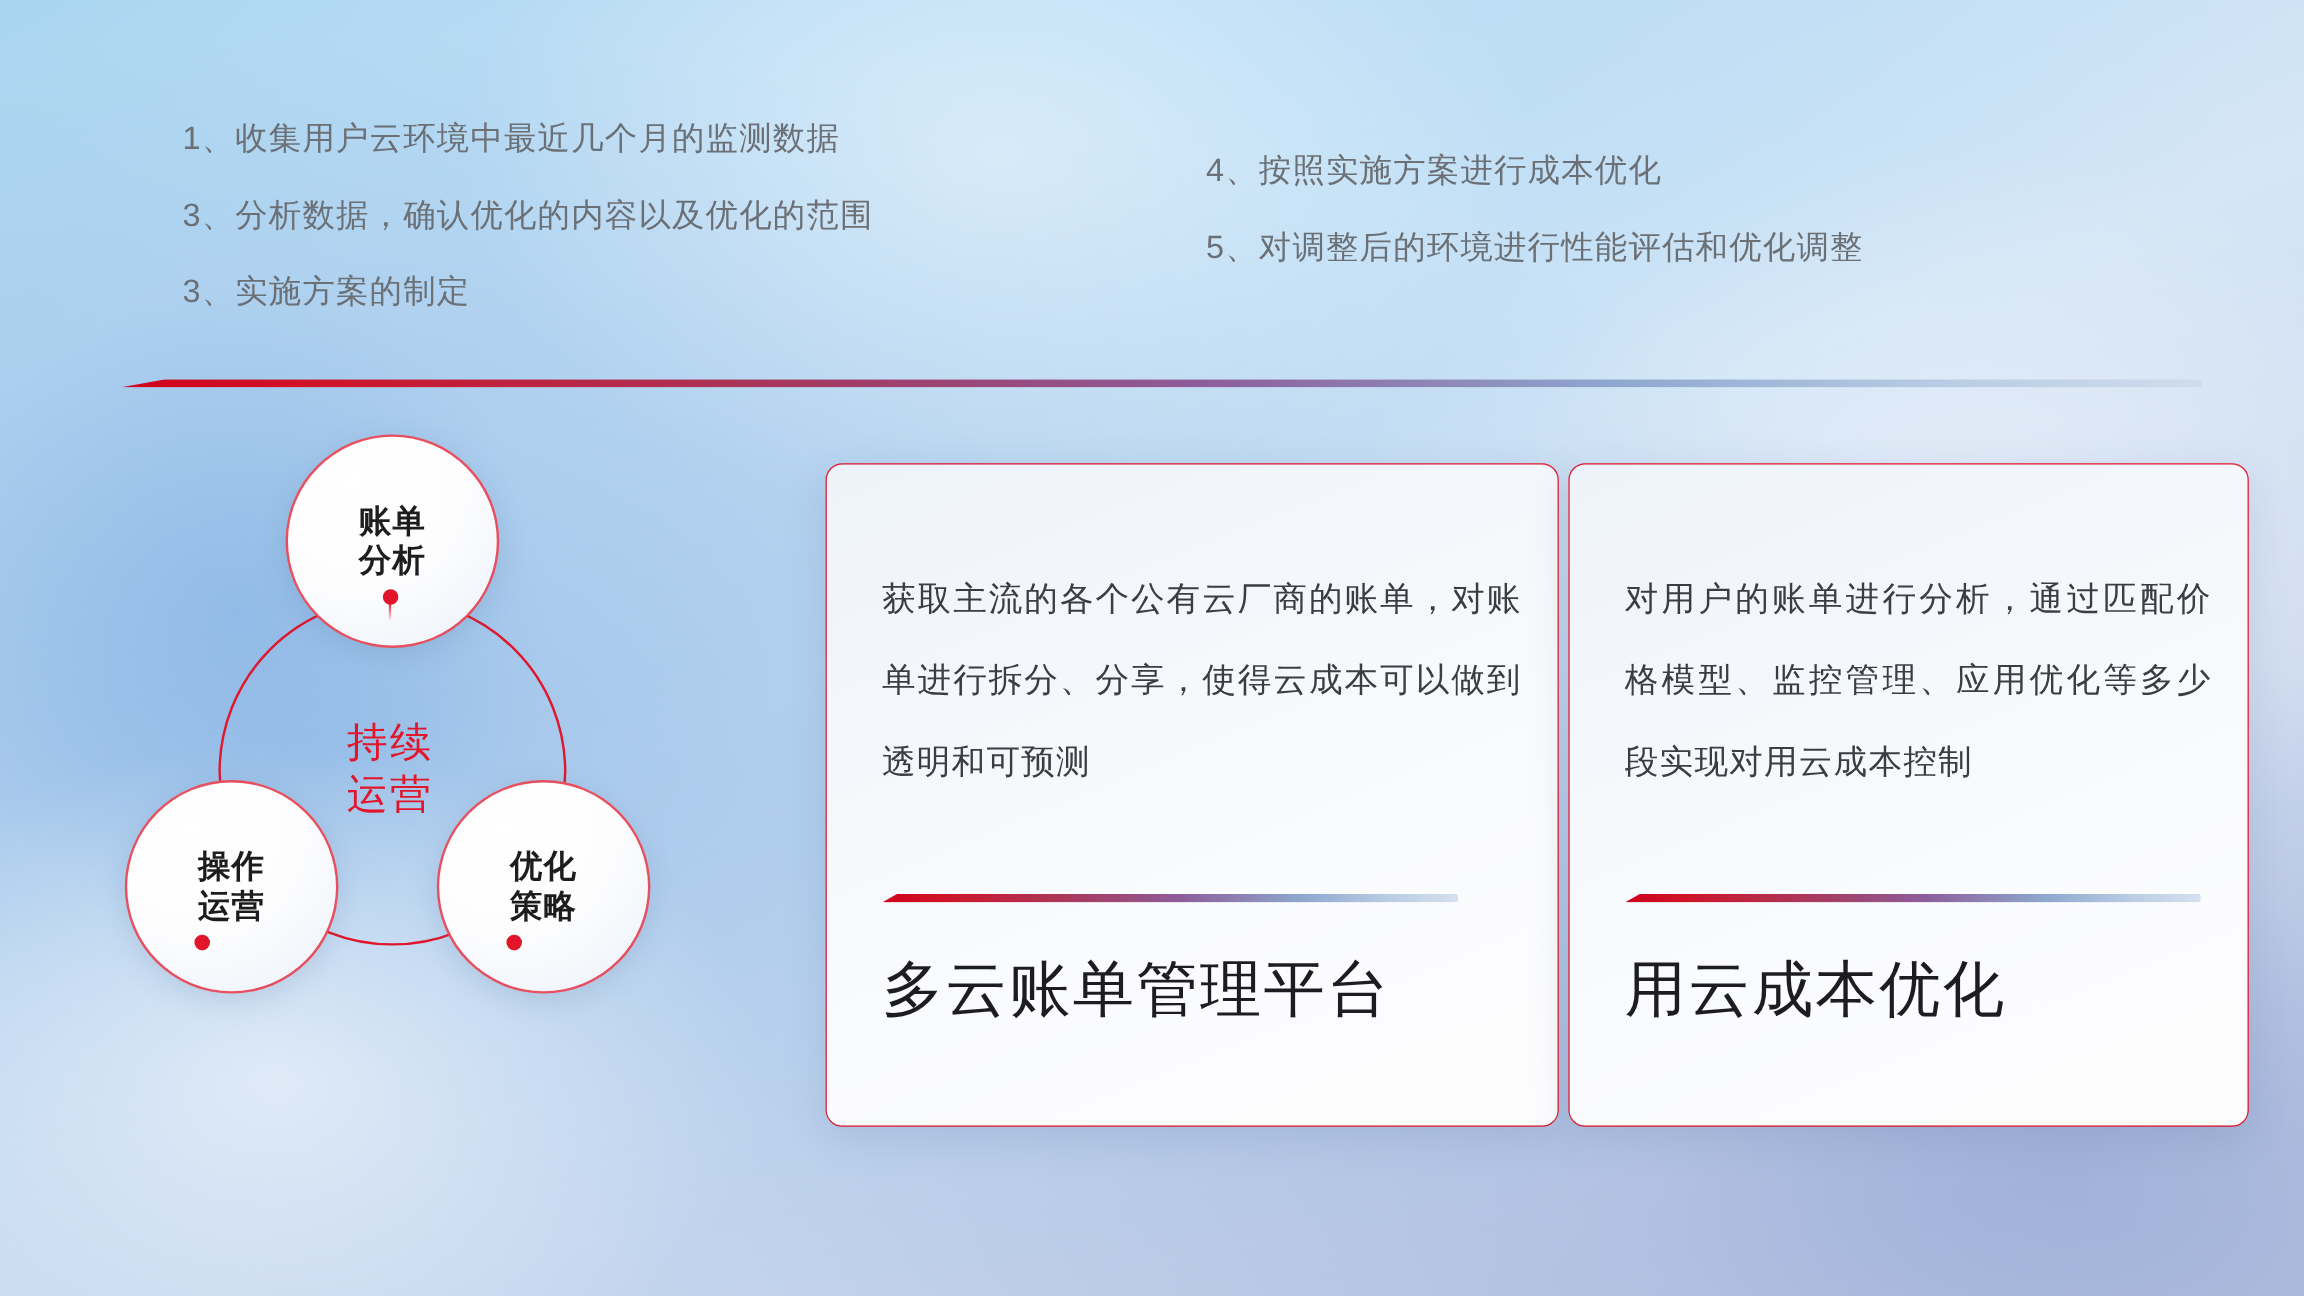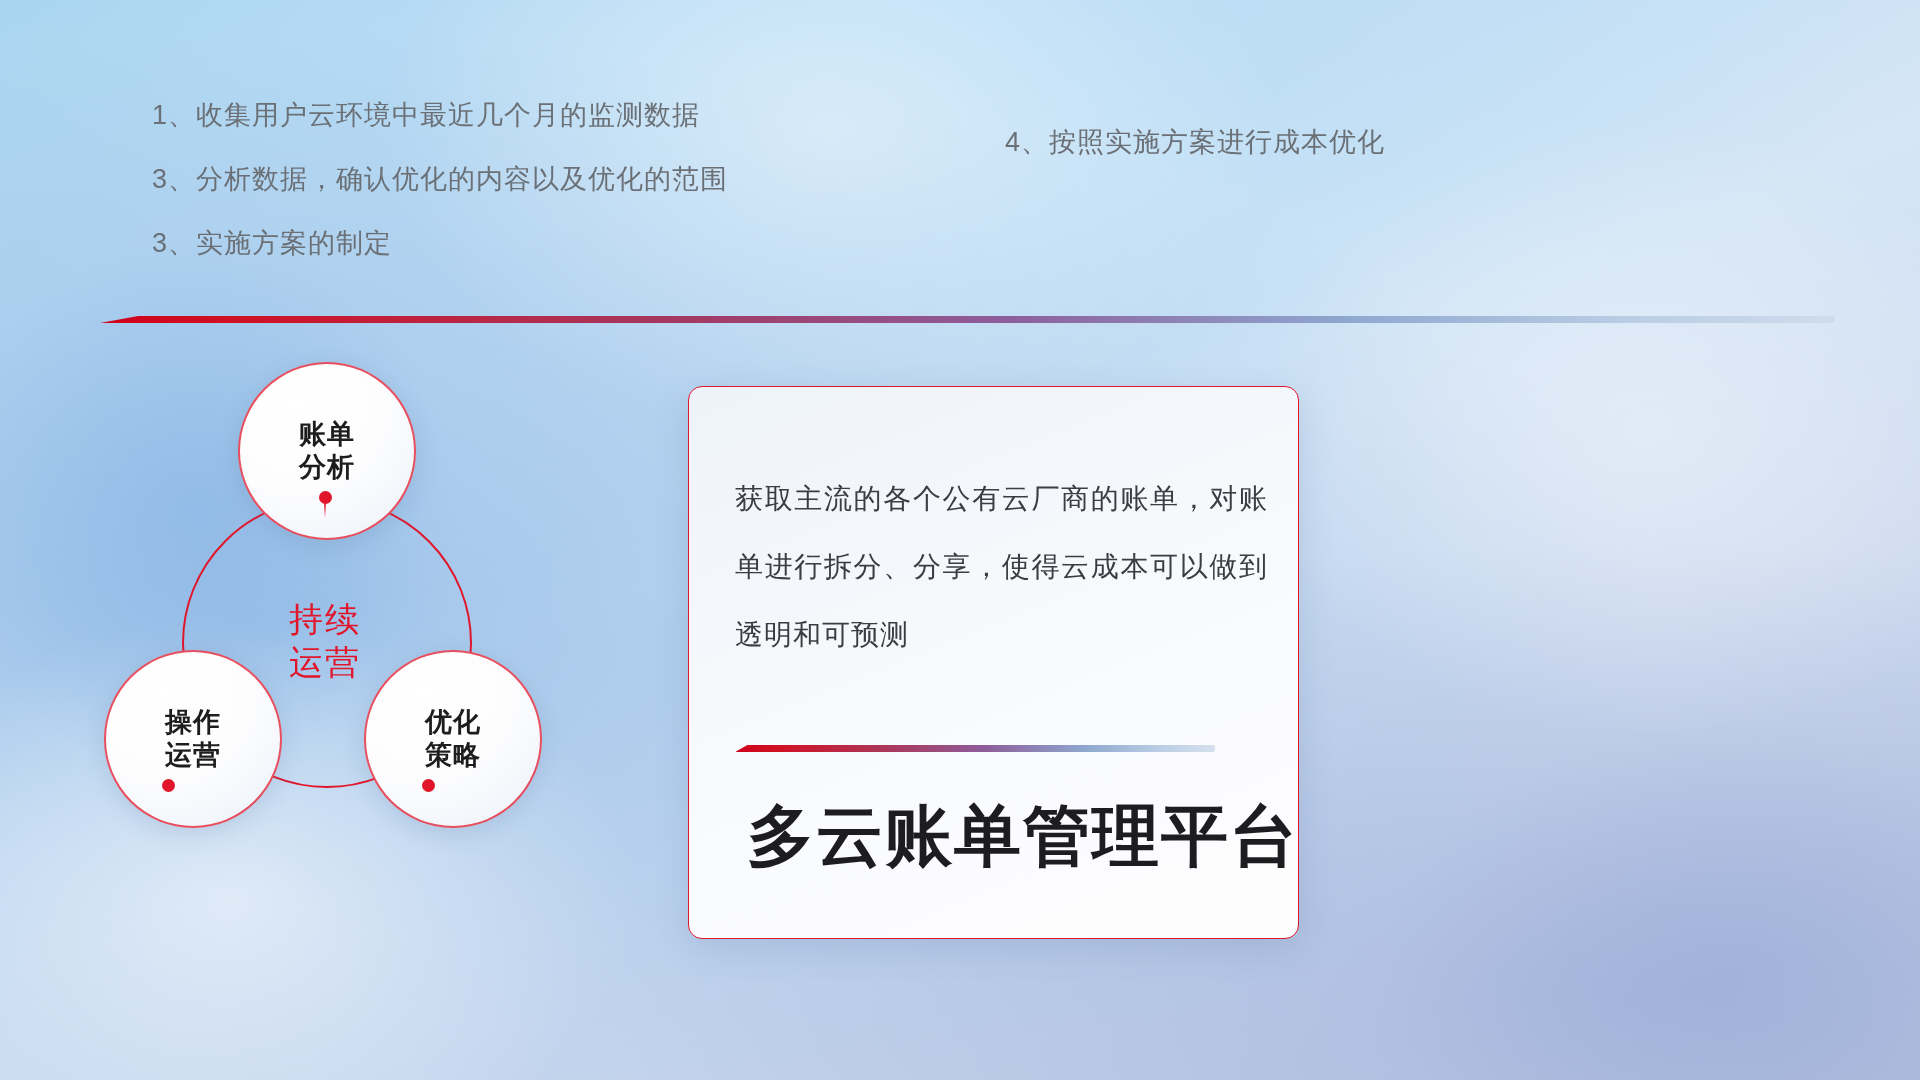--- a/index.html
+++ b/index.html
@@ -92,22 +92,22 @@
     color:#3a3d42;font-size:28px;line-height:2.42;letter-spacing:1px;
     text-align:justify;
   }
   .card-rule{
     position:absolute;left:46px;top:358px;width:480px;height:7px;
     background:linear-gradient(90deg,#d0021b 0%, #cf1327 10%, #a83a5e 33%, #8d5d9b 52%, #8ea8cf 73%, #bccfe5 89%, #d6e0ee 100%);
     clip-path:polygon(0 100%, 2.6% 0, 100% 0, 100% 100%);
     border-radius:2px;
   }
   .card-title{
-    position:absolute;left:58px;top:404px;right:24px;
-    color:#1d1d1f;font-weight:bold;font-size:67px;letter-spacing:2px;white-space:nowrap;
+    position:absolute;left:46px;top:404px;right:24px;
+    color:#1d1d1f;font-weight:normal;font-size:51px;letter-spacing:2px;white-space:nowrap;
   }
 </style>
 </head>
 <body>
 
 <div id="stage">
 
   <div class="blob blob1"></div>
   <div class="blob blob2"></div>
   <div class="blob blob3"></div>
@@ -115,20 +115,21 @@
   <div class="blob blob5"></div>
 
   <div class="steps col-left">
     <div class="row">1、收集用户云环境中最近几个月的监测数据</div>
     <div class="row">3、分析数据，确认优化的内容以及优化的范围</div>
     <div class="row">3、实施方案的制定</div>
   </div>
 
   <div class="steps col-right">
     <div class="row">4、按照实施方案进行成本优化</div>
+    <div class="row">5、对调整后的环境进行性能评估和优化调整</div>
   </div>
 
   <div class="top-rule"></div>
 
   <div class="venn">
     <div class="c ring ring-main"></div>
 
     <div class="center-label">
       <div>
         <div>持续</div>
@@ -162,14 +163,19 @@
     <div class="dot dot-bl"></div>
     <div class="dot dot-br"></div>
   </div>
 
   <div class="card card-1">
     <div class="card-body">获取主流的各个公有云厂商的账单，对账单进行拆分、分享，使得云成本可以做到透明和可预测</div>
     <div class="card-rule"></div>
     <div class="card-title">多云账单管理平台</div>
   </div>
 
+  <div class="card card-2">
+    <div class="card-body">对用户的账单进行分析，通过匹配价格模型、监控管理、应用优化等多少段实现对用云成本控制</div>
+    <div class="card-rule"></div>
+    <div class="card-title">用云成本优化</div>
+  </div>
 
 </div>
 
 </body></html>

